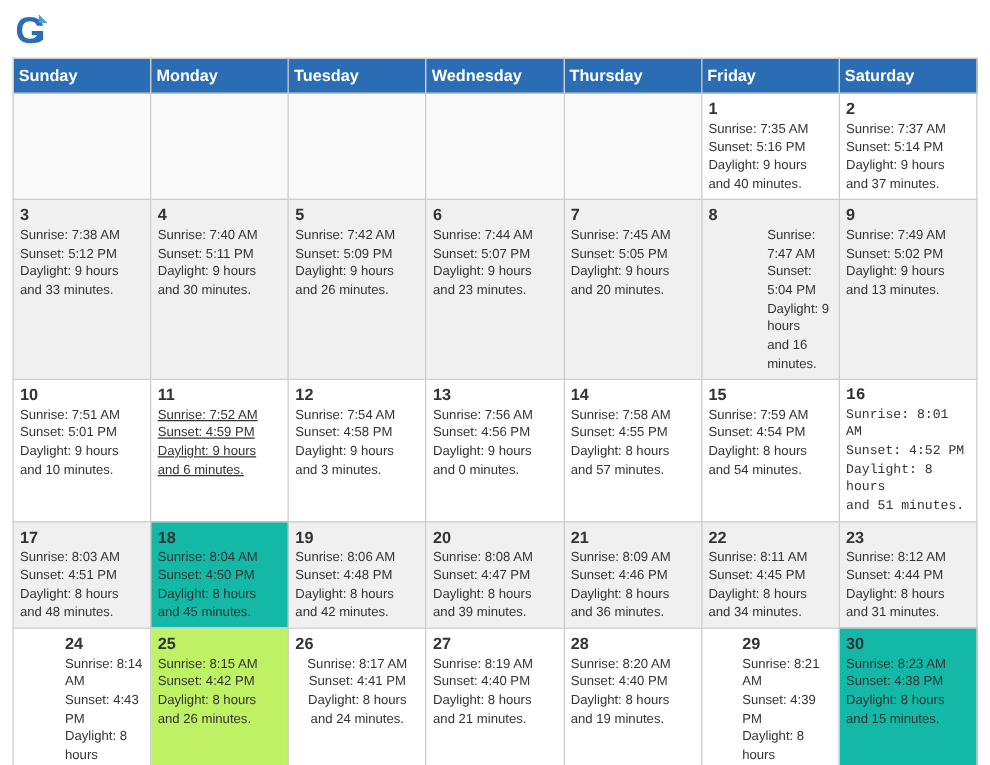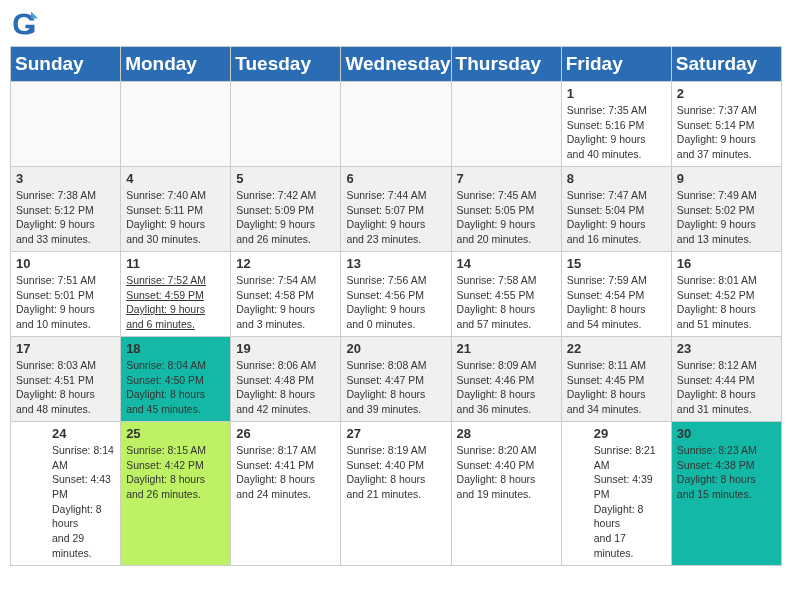--- a/index.html
+++ b/index.html
@@ -53,21 +53,21 @@
       color: #555;
     }
     .calendar-table {
       width: 100%;
       border-collapse: collapse;
       table-layout: fixed;
     }
     .calendar-table th {
       background: #2a6db5;
       color: #fff;
-      font-size: 19px;
+      font-size: 13px;
       padding: 6px 4px;
       text-align: left;
       border: 1px solid #ccc;
     }
     .calendar-table td {
       vertical-align: top;
       border: 1px solid #ccc;
       padding: 4px 5px;
       font-size: 11px;
       color: #333;
@@ -180,21 +180,21 @@
         </td>
         <td style="background: rgb(240, 240, 240);">
           <span class="day-number">7</span>
           <div class="day-info" style="white-space: pre-line;">Sunrise: 7:45 AM
 Sunset: 5:05 PM
 Daylight: 9 hours
 and 20 minutes.</div>
         </td>
         <td style="background: rgb(240, 240, 240);">
           <span class="day-number">8</span>
-          <div class="day-info" style="white-space: pre-line;">Sunrise: 7:47 AM
+          <div class="day-info" style="white-space: pre-line; margin-left: 47px;">Sunrise: 7:47 AM
 Sunset: 5:04 PM
 Daylight: 9 hours
 and 16 minutes.</div>
         </td>
         <td style="background: rgb(240, 240, 240);">
           <span class="day-number">9</span>
           <div class="day-info" style="white-space: pre-line;">Sunrise: 7:49 AM
 Sunset: 5:02 PM
 Daylight: 9 hours
 and 13 minutes.</div>
@@ -236,21 +236,21 @@
 Daylight: 8 hours
 and 57 minutes.</div>
         </td>
         <td style="background: rgb(255, 255, 255);">
           <span class="day-number">15</span>
           <div class="day-info" style="white-space: pre-line;">Sunrise: 7:59 AM
 Sunset: 4:54 PM
 Daylight: 8 hours
 and 54 minutes.</div>
         </td>
-        <td style="background: rgb(255, 255, 255);">
+        <td style="background: rgb(255, 255, 255); font-family: Liberation Mono, monospace;">
           <span class="day-number">16</span>
           <div class="day-info" style="white-space: pre-line;">Sunrise: 8:01 AM
 Sunset: 4:52 PM
 Daylight: 8 hours
 and 51 minutes.</div>
         </td>
       </tr>
       <tr>
         <td style="background: rgb(240, 240, 240);">
           <span class="day-number">17</span>
@@ -312,21 +312,21 @@
         </td>
         <td style="background: #bef264;">
           <span class="day-number">25</span>
           <div class="day-info" style="white-space: pre-line;">Sunrise: 8:15 AM
 Sunset: 4:42 PM
 Daylight: 8 hours
 and 26 minutes.</div>
         </td>
         <td style="background: rgb(255, 255, 255);">
           <span class="day-number">26</span>
-          <div class="day-info" style="white-space: pre-line;">Sunrise: 8:17 AM
+          <div class="day-info" style="white-space: pre-line; text-align: center;">Sunrise: 8:17 AM
 Sunset: 4:41 PM
 Daylight: 8 hours
 and 24 minutes.</div>
         </td>
         <td style="background: rgb(255, 255, 255);">
           <span class="day-number">27</span>
           <div class="day-info" style="white-space: pre-line;">Sunrise: 8:19 AM
 Sunset: 4:40 PM
 Daylight: 8 hours
 and 21 minutes.</div>

